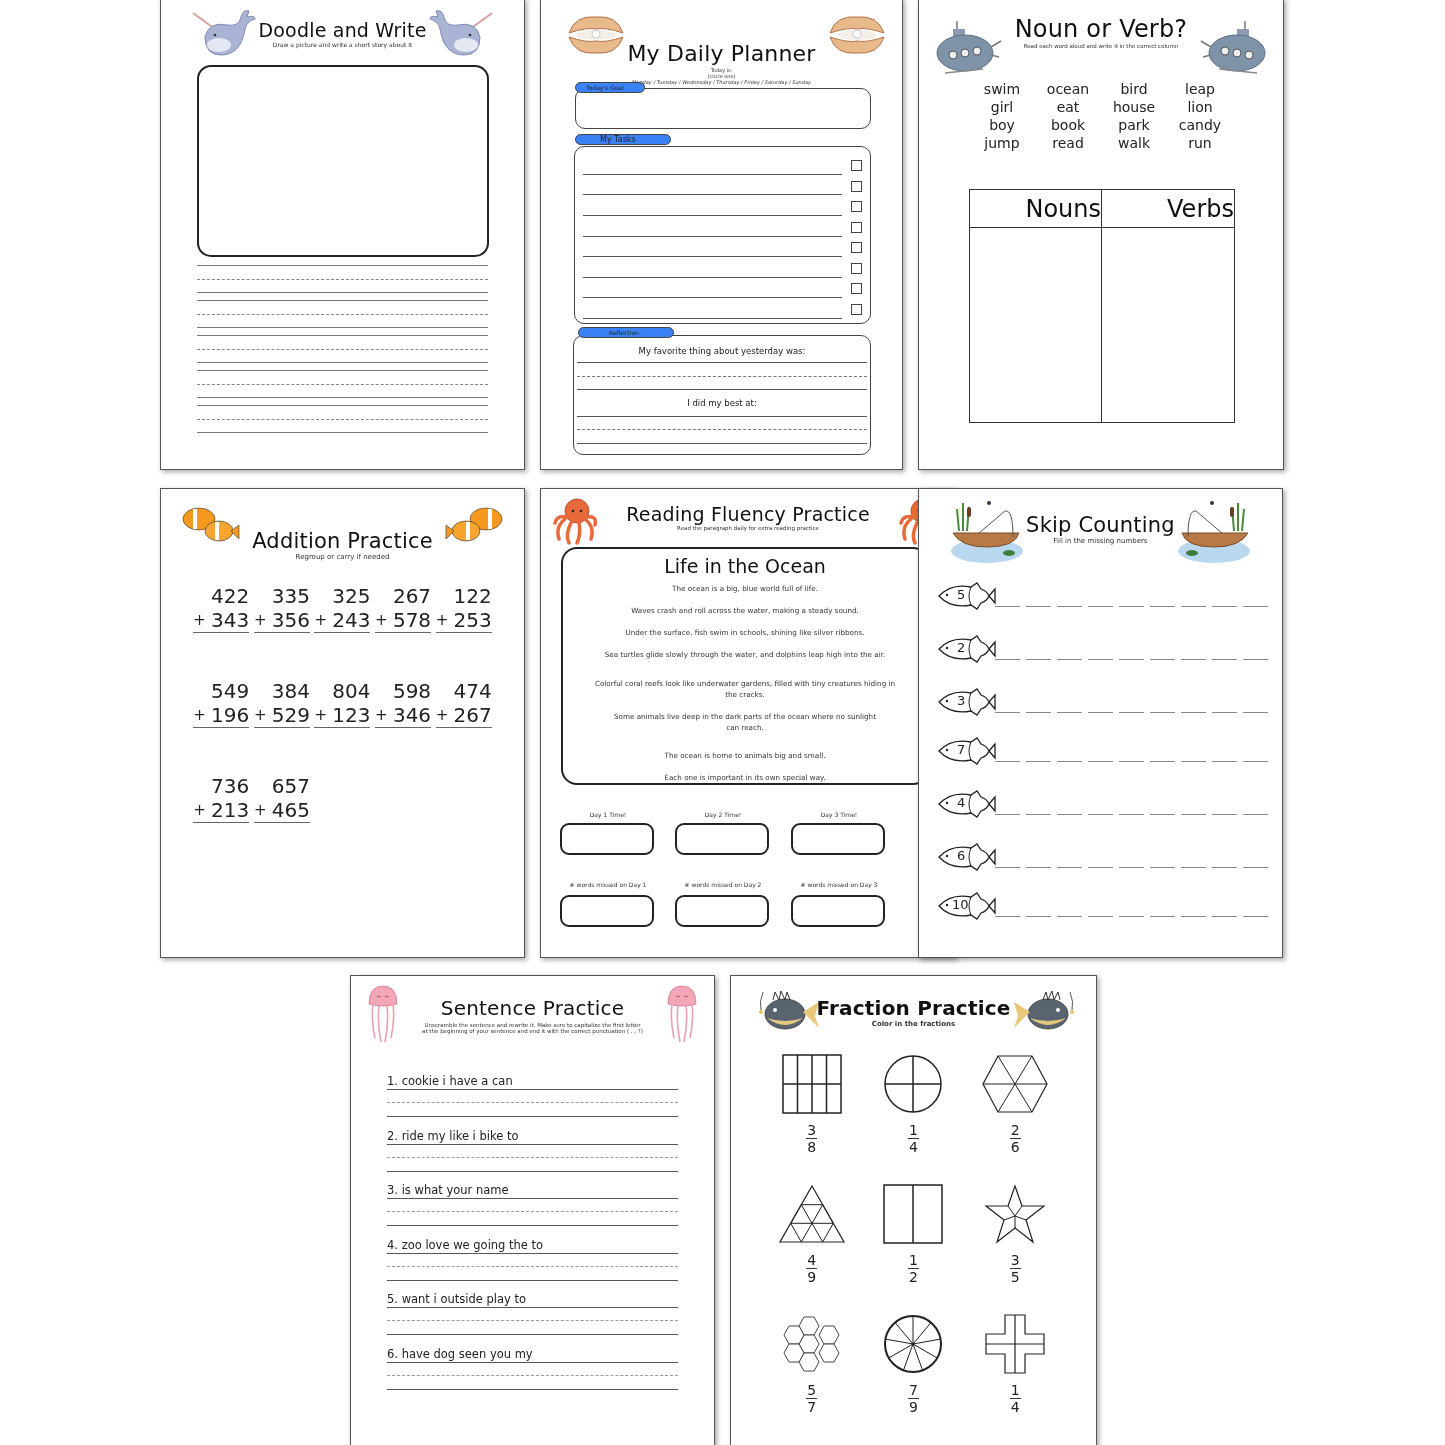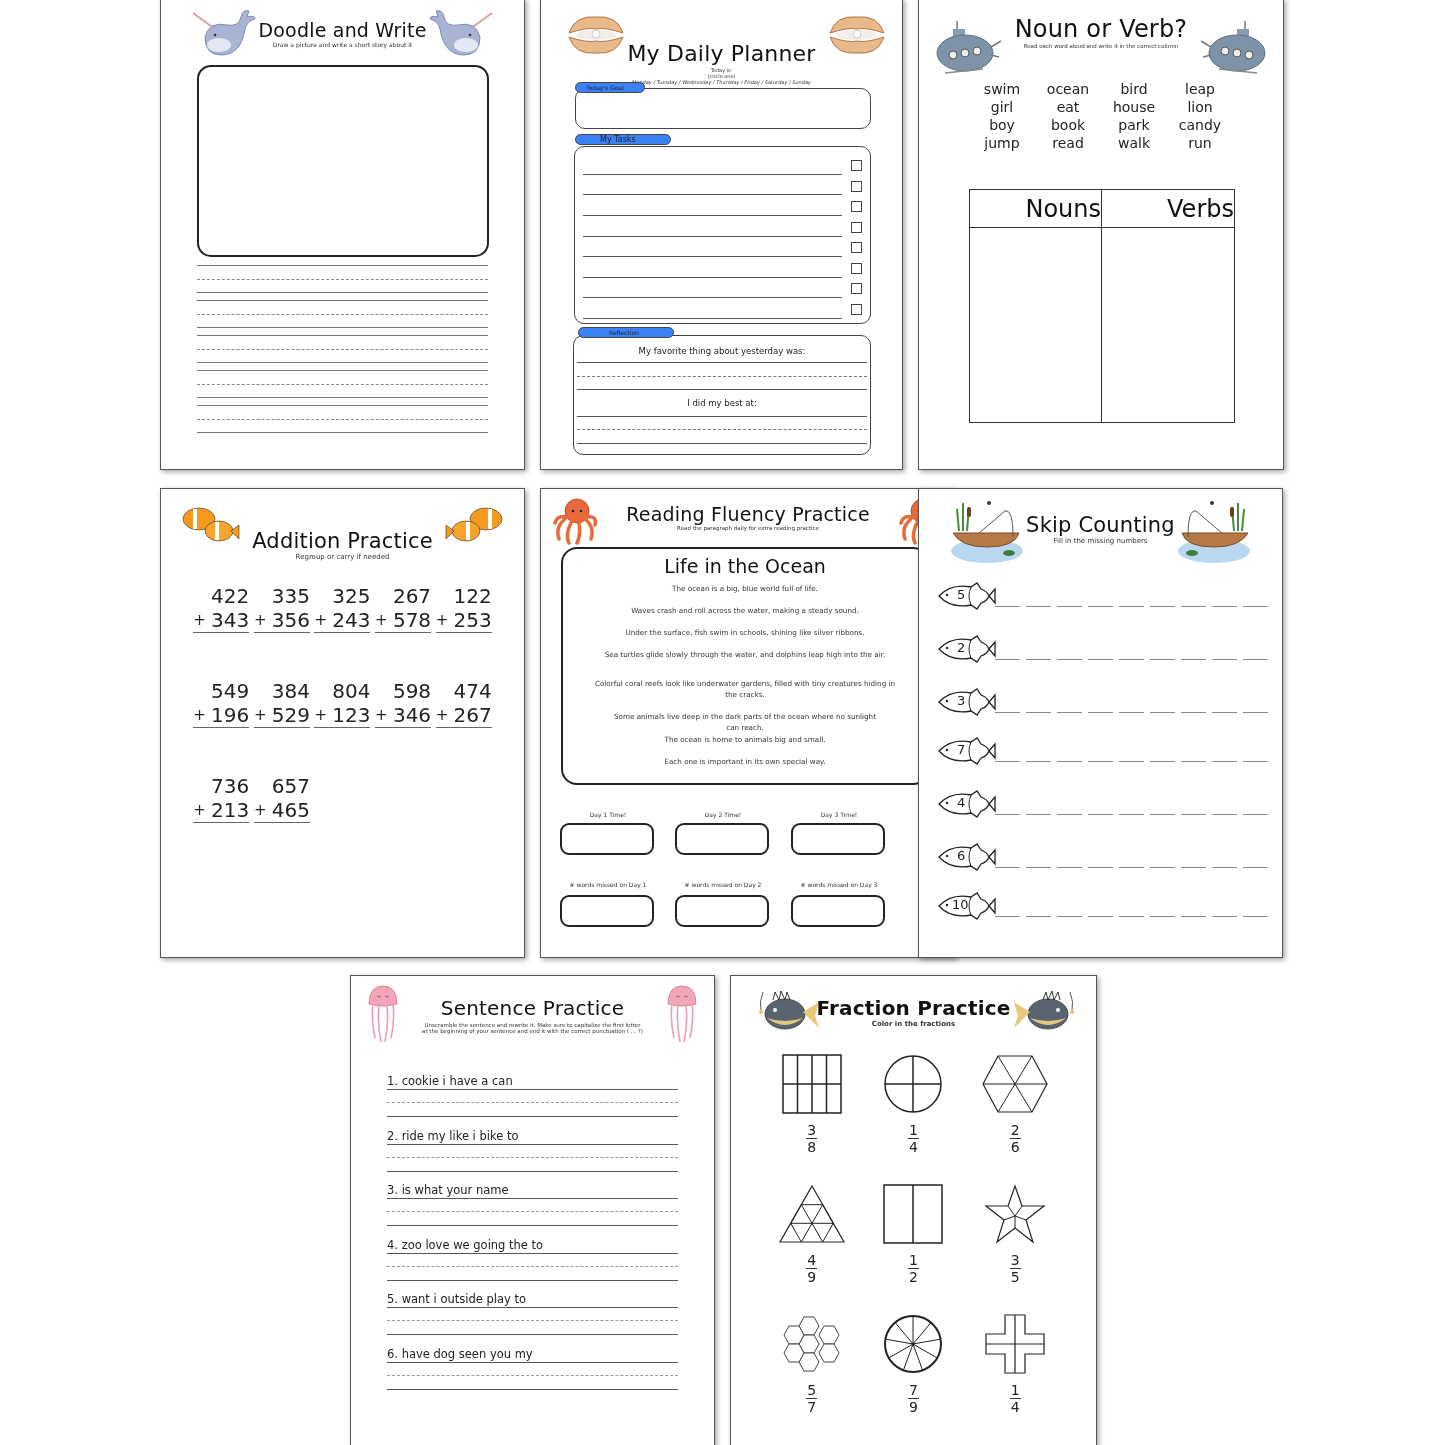--- a/index.html
+++ b/index.html
@@ -316,21 +316,21 @@
     <div class="title" style="font-size:19px">Reading Fluency Practice</div>
     <div class="sub" style="font-size:5.5px">Read the paragraph daily for extra reading practice</div>
   </div>
   <div class="story">
     <h3>Life in the Ocean</h3>
     <p>The ocean is a big, blue world full of life.</p>
     <p>Waves crash and roll across the water, making a steady sound.</p>
     <p>Under the surface, fish swim in schools, shining like silver ribbons.</p>
     <p style="margin:0 4px 11px">Sea turtles glide slowly through the water, and dolphins leap high into the air.</p>
     <p style="margin:18px 26px 11px">Colorful coral reefs look like underwater gardens, filled with tiny creatures hiding in the cracks.</p>
-    <p style="margin:0 44px 1px">Some animals live deep in the dark parts of the ocean where no sunlight can reach.</p>
+    <p style="margin:0 44px 17px">Some animals live deep in the dark parts of the ocean where no sunlight can reach.</p>
     <p>The ocean is home to animals big and small.</p>
     <p>Each one is important in its own special way.</p>
   </div>
   <div class="tlabel" style="left:19px;top:322px">Day 1 Time!</div>
   <div class="tlabel" style="left:134px;top:322px">Day 2 Time!</div>
   <div class="tlabel" style="left:250px;top:322px">Day 3 Time!</div>
   <div class="tbox" style="left:19px;top:334px"></div>
   <div class="tbox" style="left:134px;top:334px"></div>
   <div class="tbox" style="left:250px;top:334px"></div>
   <div class="tlabel" style="left:19px;top:392px"># words missed on Day 1</div>

